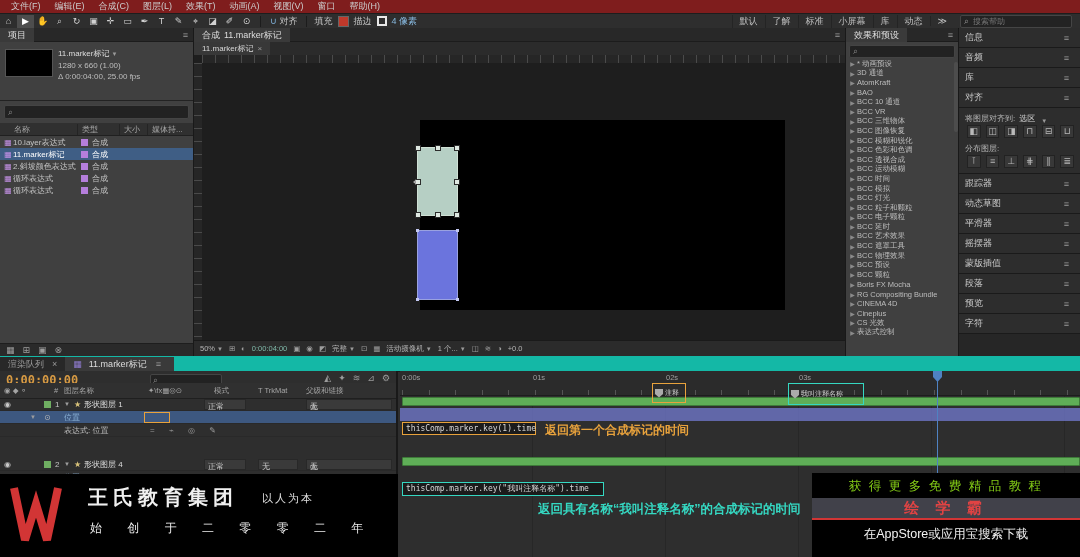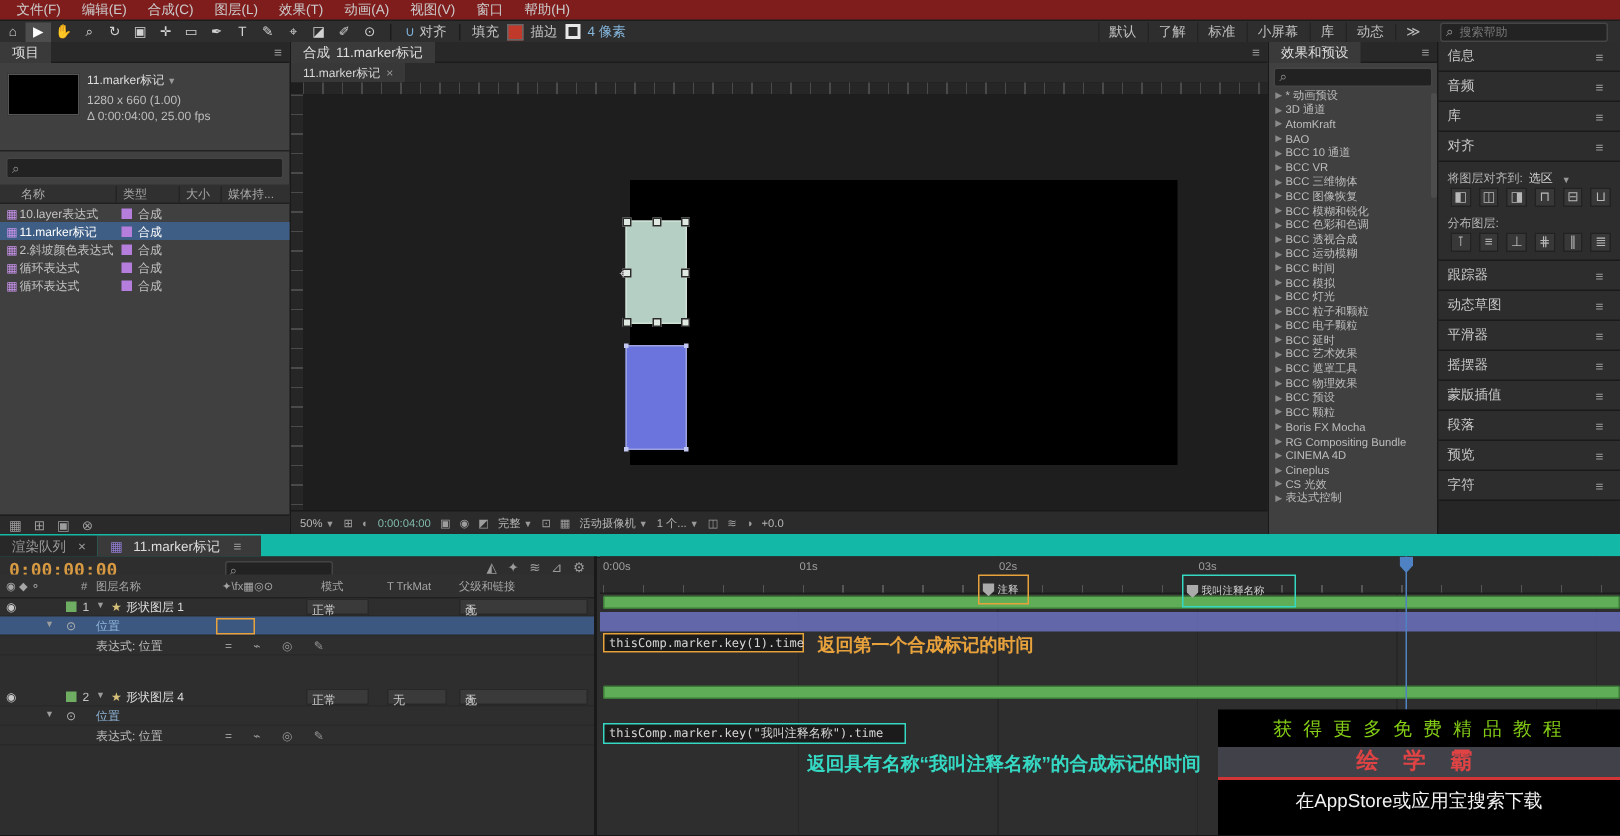--- a/index.html
+++ b/index.html
@@ -727,19 +727,27 @@
       <div class="note1">返回第一个合成标记的时间</div>
       <div class="gbar g2"></div>
       <div class="expr-box teal">thisComp.marker.key("我叫注释名称").time</div>
       <div class="note2">返回具有名称“我叫注释名称”的合成标记的时间</div>
       <div class="playhead">
         <div class="ph-grab"></div>
       </div>
     </div>
   </section>
 
+  <div class="brand-left">
+    <svg class="bl-logo" width="52" height="64" viewBox="0 0 52 64">
+      <path d="M4 6 L15 58 L26 22 L37 58 L48 6" fill="none" stroke="#d23535" stroke-width="8"></path>
+    </svg>
+    <div class="bl-company">王氏教育集团</div>
+    <div class="bl-slogan">以人为本</div>
+    <div class="bl-since">始 创 于 二 零 零 二 年</div>
+  </div>
   <div class="brand-right">
     <div class="br-top">获 得 更 多 免 费 精 品 教 程</div>
     <div class="br-band">绘 学 霸</div>
     <div class="br-bottom">在AppStore或应用宝搜索下载</div>
   </div>
 
 </div>
 
 </body></html>

